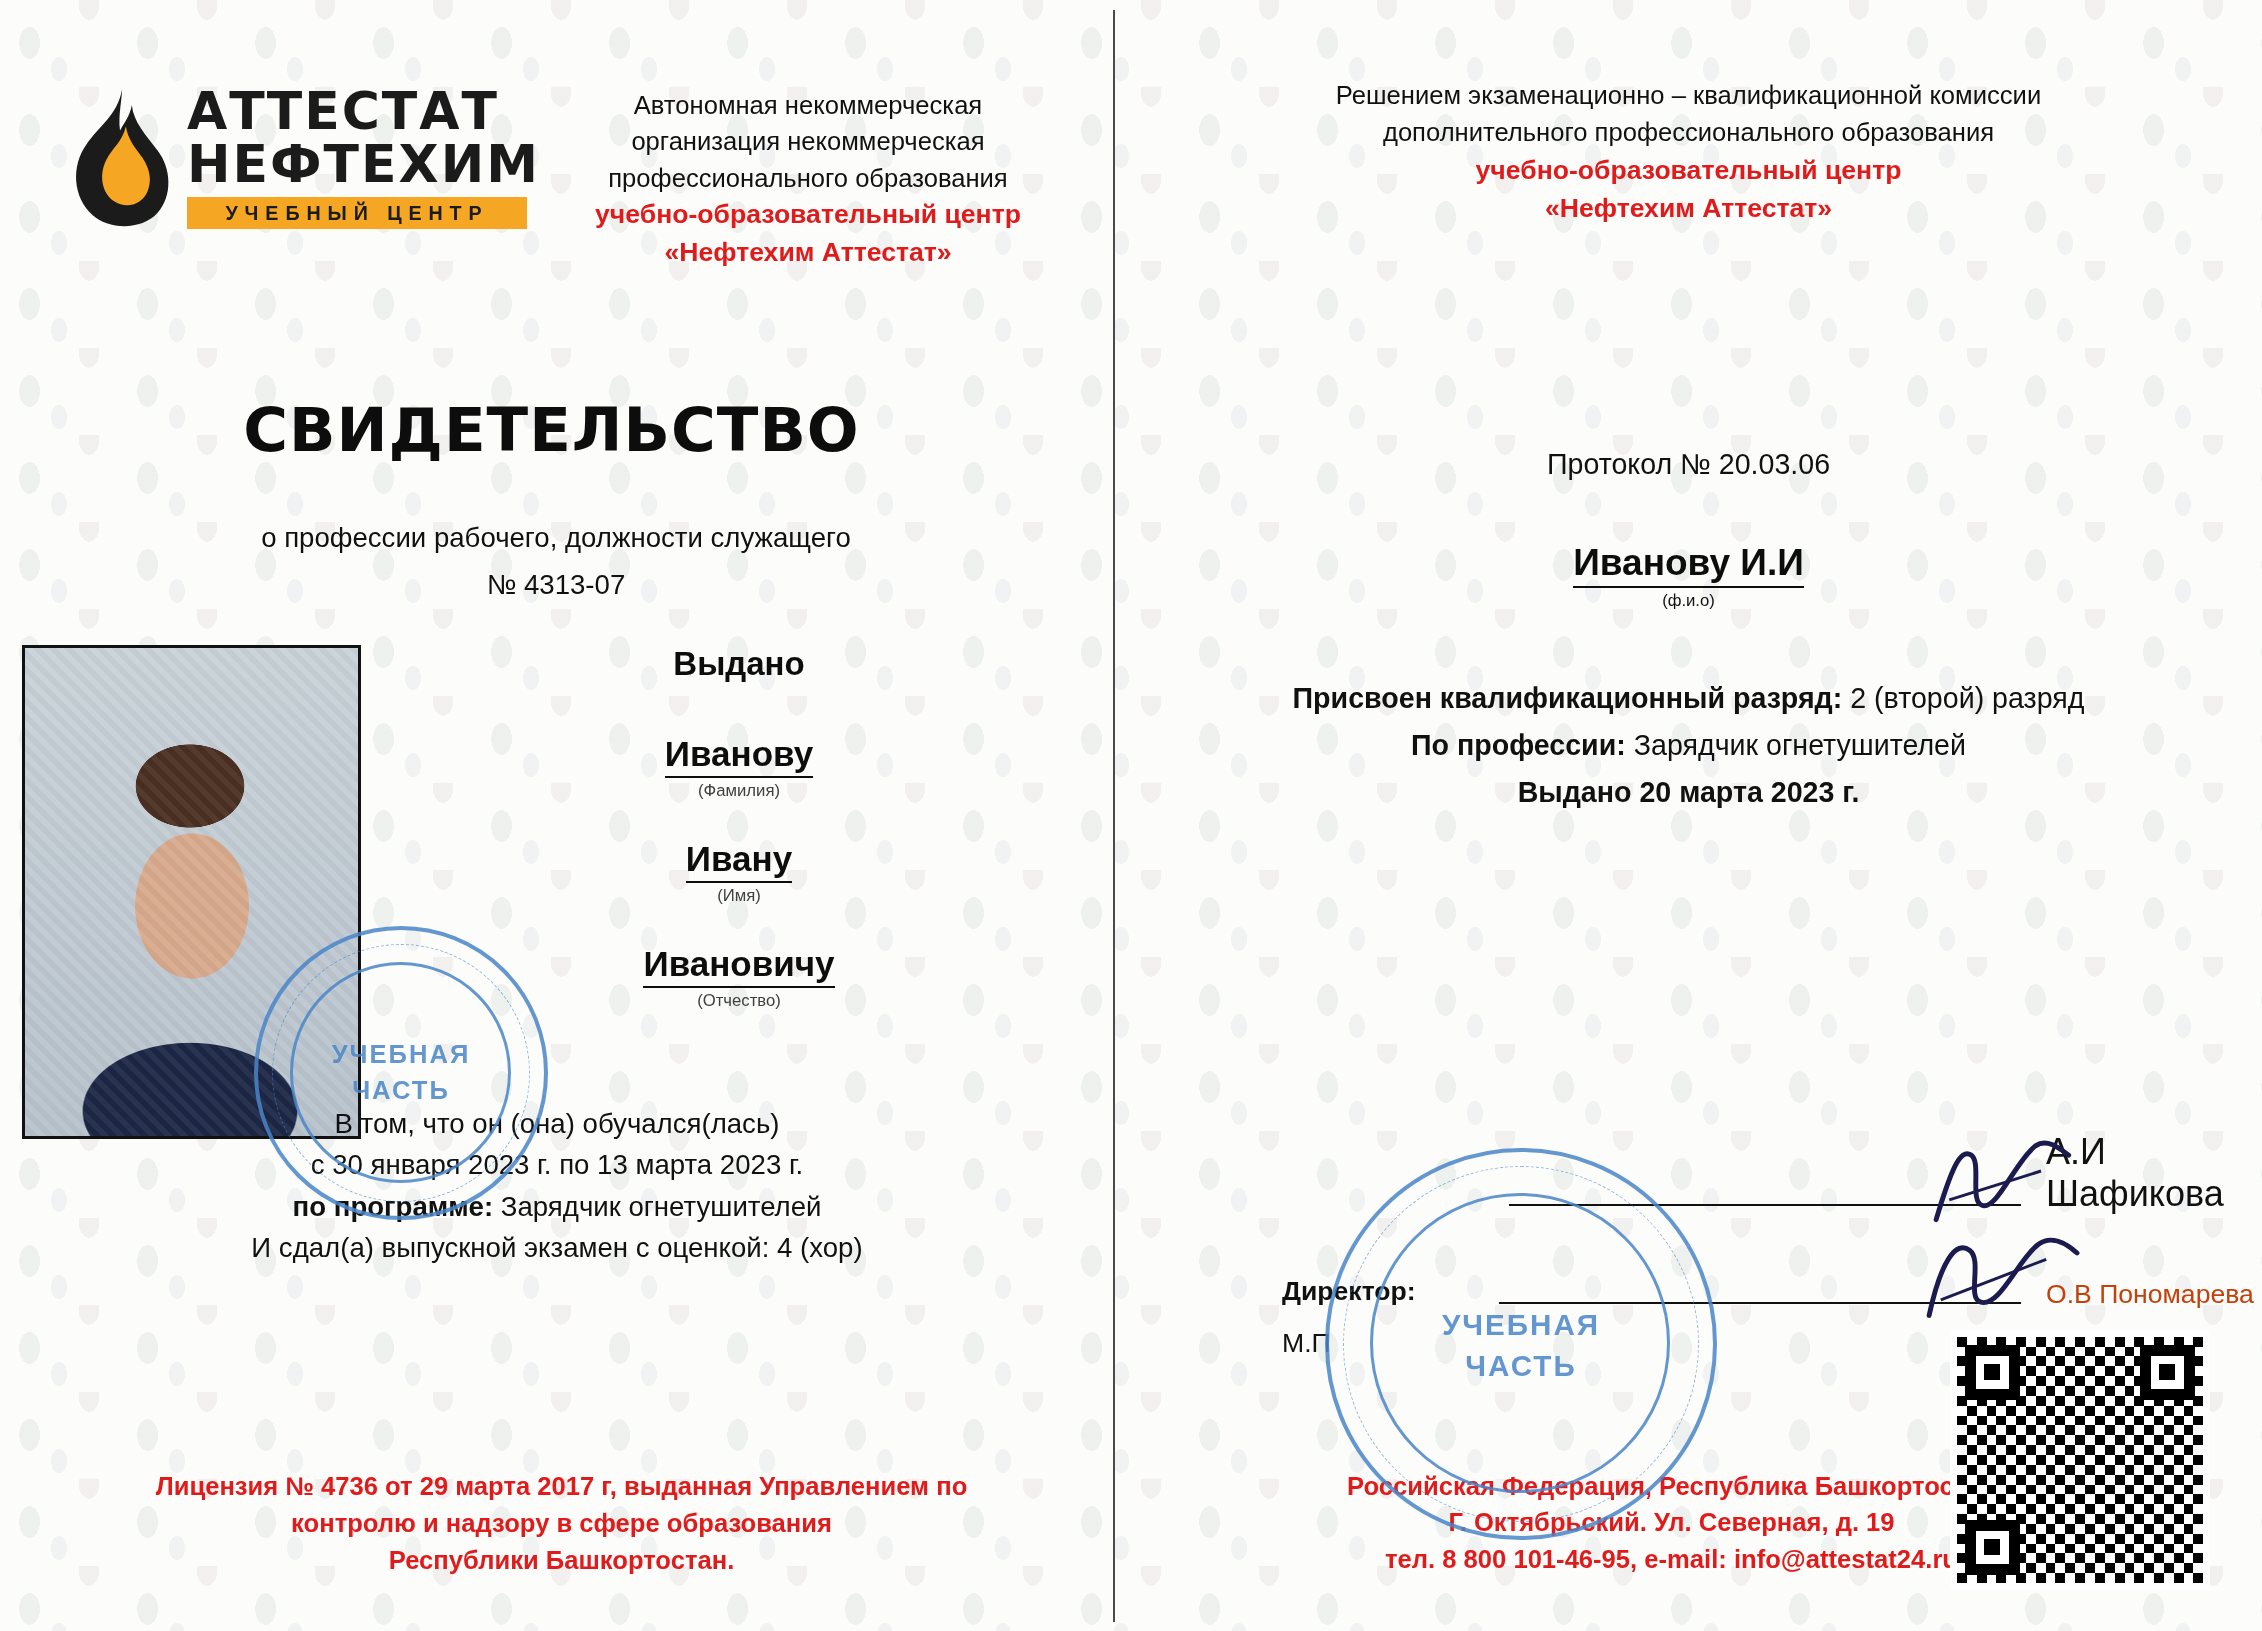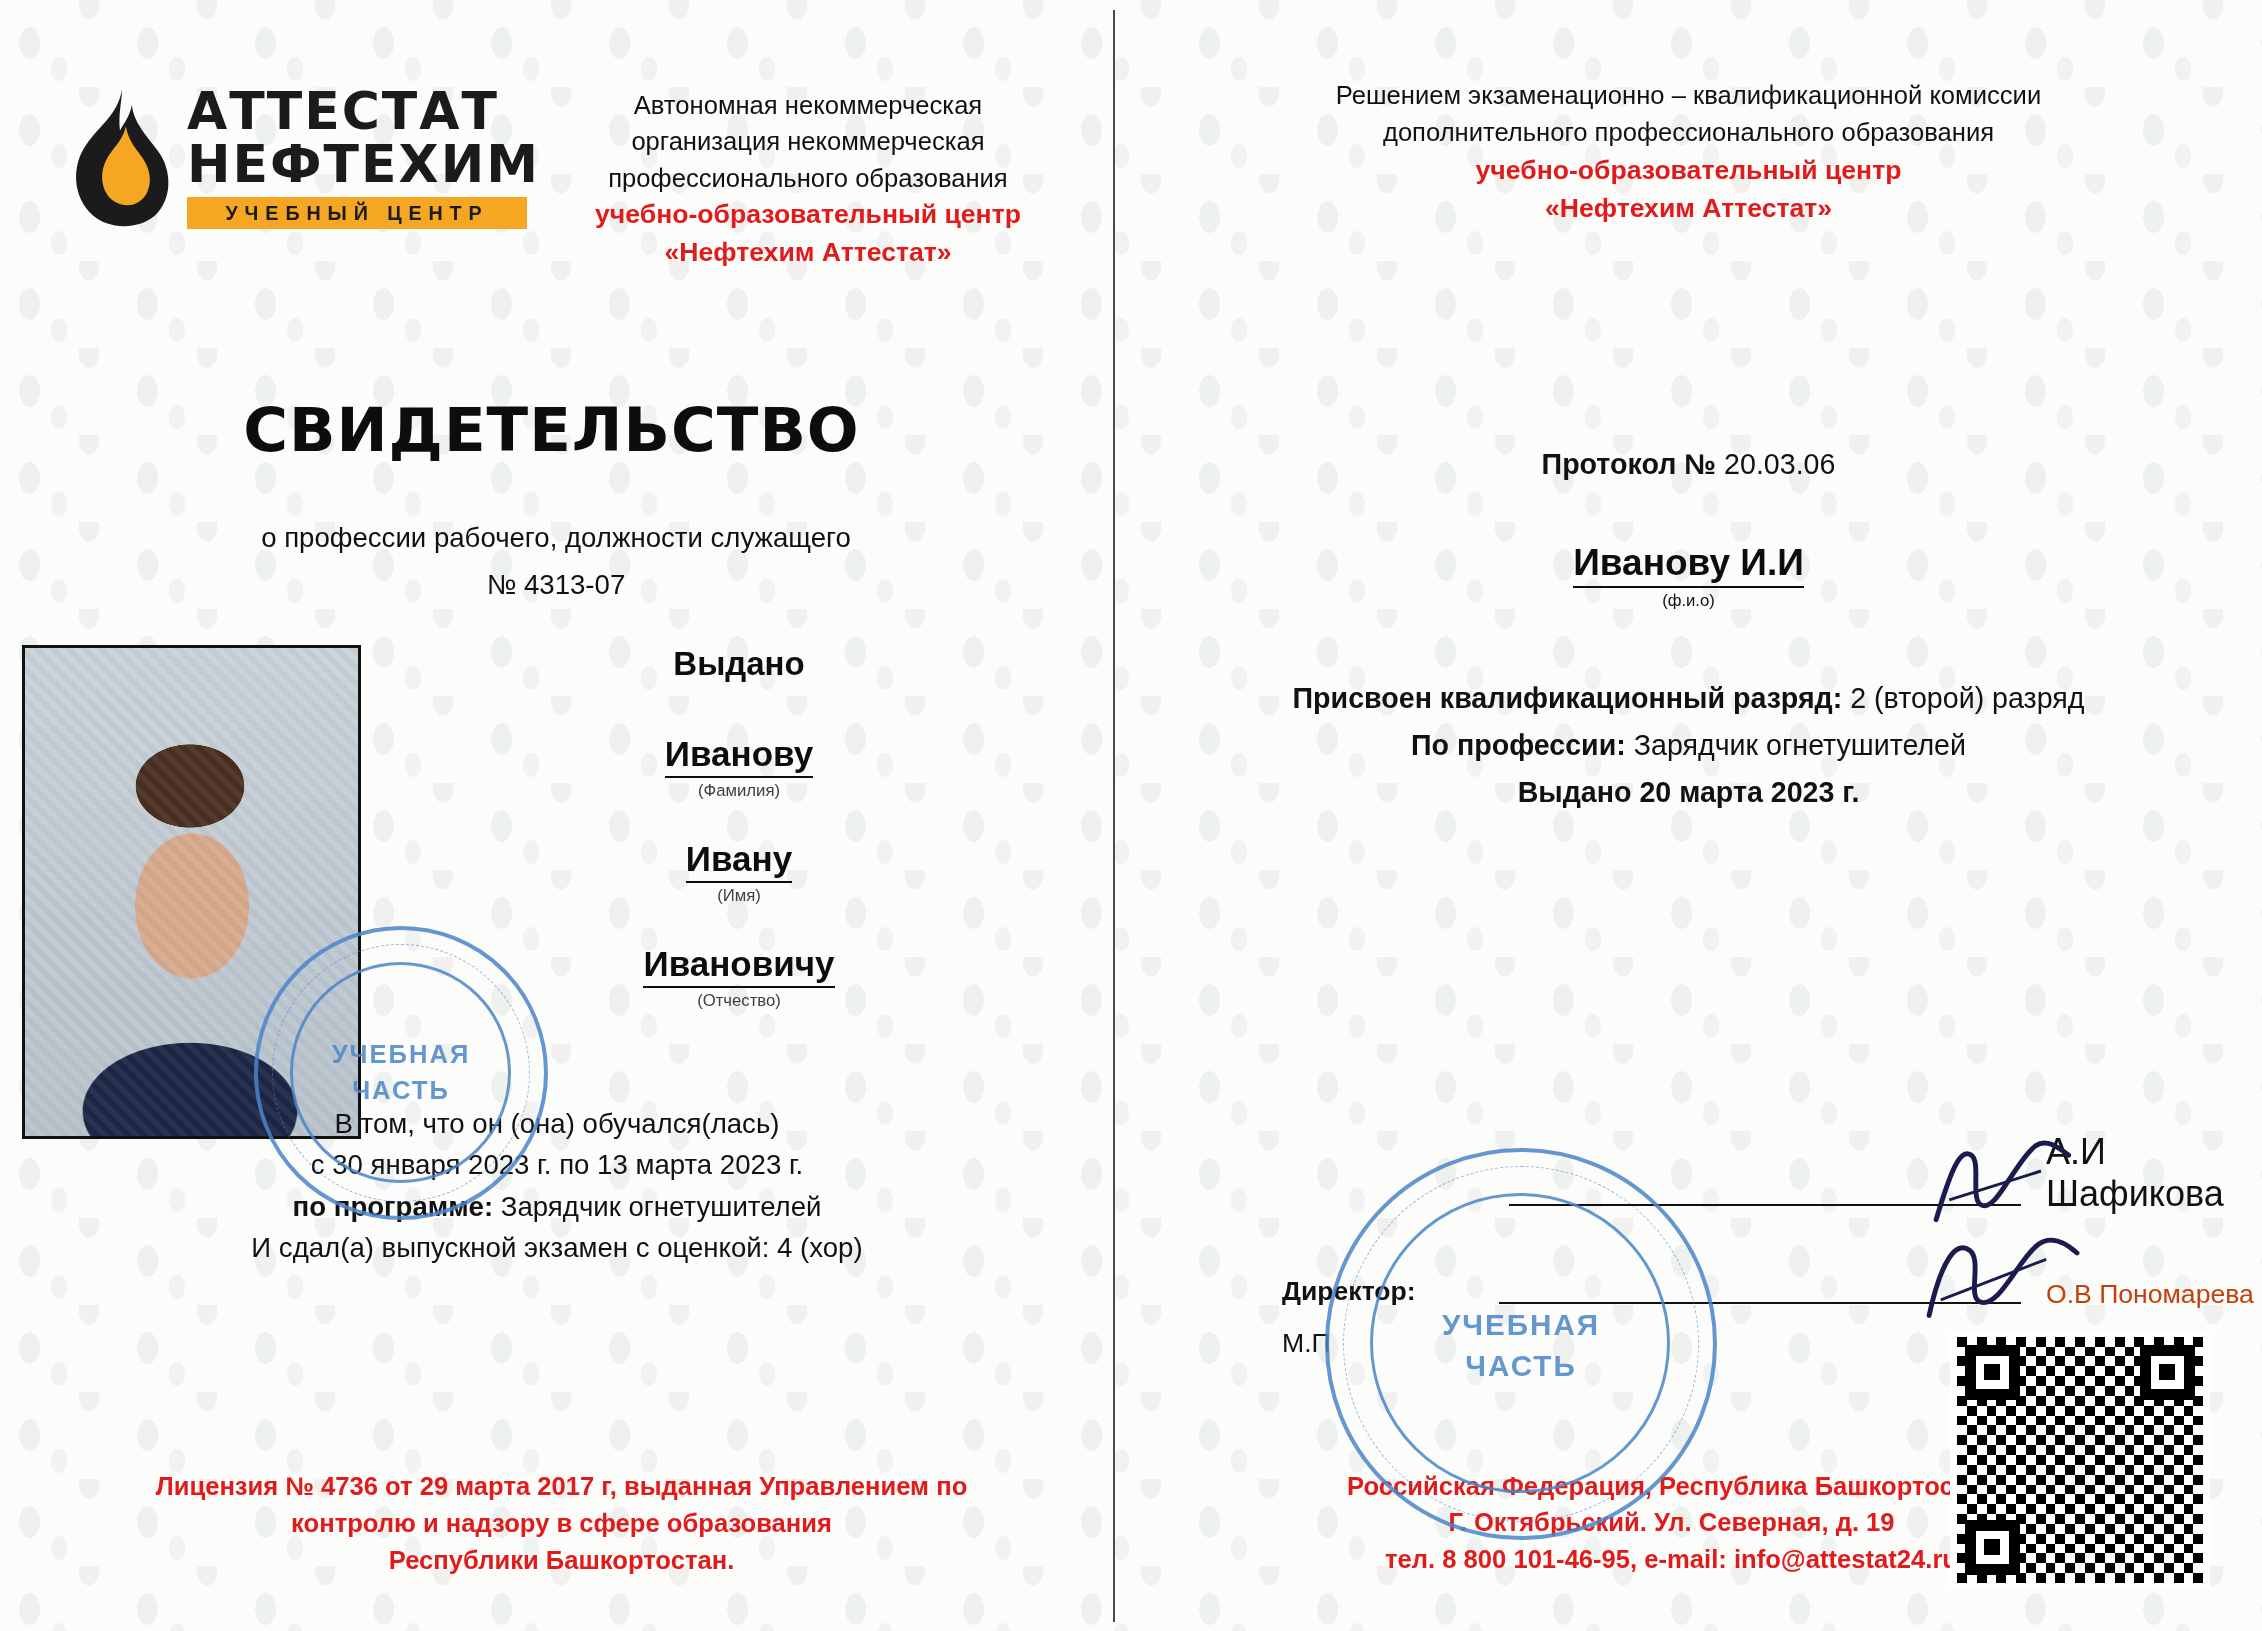--- a/index.html
+++ b/index.html
@@ -249,21 +249,21 @@
   }
   #protocol-number {
     position: absolute;
     left: 39px;
     top: 448px;
     width: 1069px;
     text-align: center;
     font-size: 28.6px;
     color: #111;
   }
-  #protocol-number b { font-weight: bold; }
+  #protocol-number b { font-weight: normal; }
 
   #recipient-block {
     position: absolute;
     left: 39px;
     top: 542px;
     width: 1069px;
     text-align: center;
   }
   #recipient-name {
     display: inline-block;

